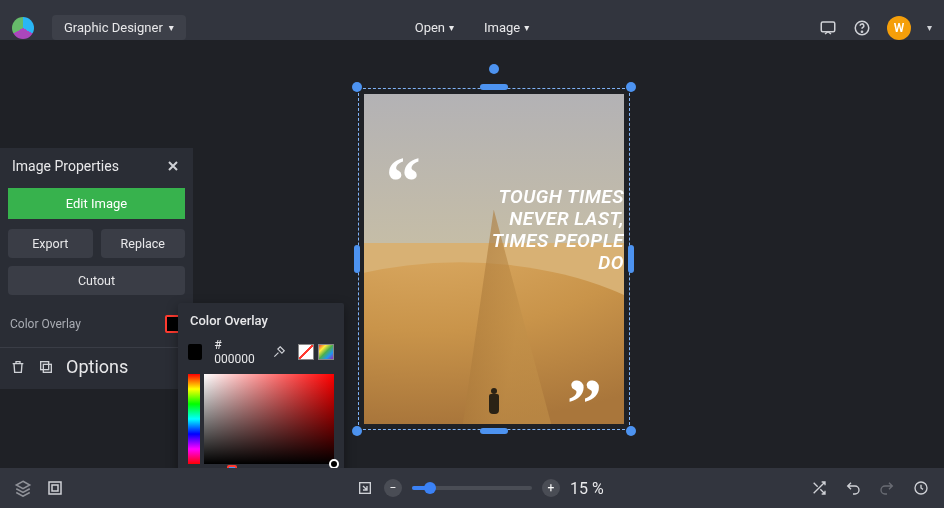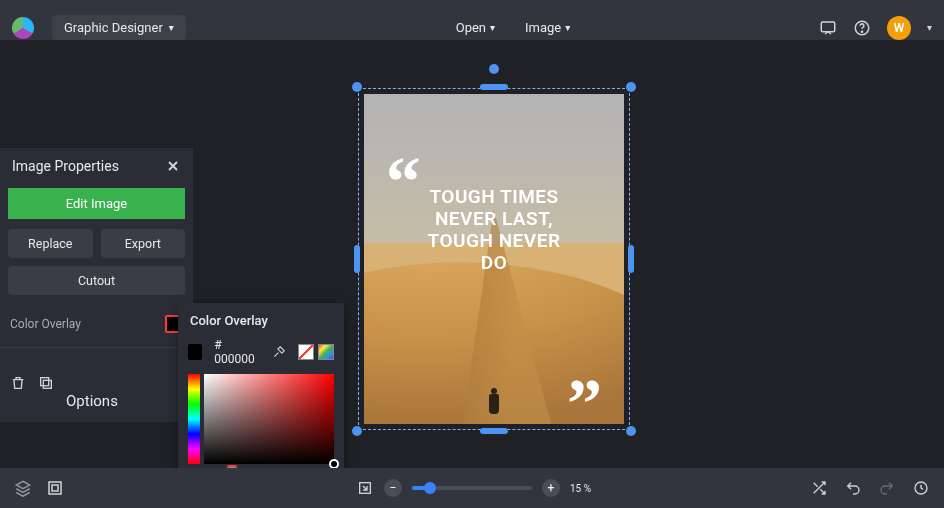--- a/index.html
+++ b/index.html
@@ -16,21 +16,21 @@
     --blue:#3b82f6;
     --handle:#4d93f0;
   }
   *{box-sizing:border-box;font-family:-apple-system,Segoe UI,Roboto,Arial,sans-serif;}
   body{margin:0;width:944px;height:508px;background:var(--bg-dark);color:var(--text);overflow:hidden;position:relative;}
   
   .topbar{position:absolute;top:0;left:0;right:0;height:55px;background:var(--topbar);display:flex;align-items:center;padding:0 12px;}
   .logo{width:22px;height:22px;border-radius:50%;background:conic-gradient(#29b6f6 0 120deg,#ab47bc 120deg 240deg,#66bb6a 240deg 360deg);margin-right:18px;}
   .mode-switch{background:#3d4049;padding:5px 12px;border-radius:4px;font-size:13px;display:flex;align-items:center;gap:6px;cursor:pointer;}
   .chev{font-size:10px;}
-  .top-center{position:absolute;left:50%;transform:translateX(-50%);display:flex;gap:30px;margin-left:41px;}
+  .top-center{position:absolute;left:50%;transform:translateX(-50%);display:flex;gap:30px;}
   .top-link{font-size:13px;color:var(--text);display:flex;align-items:center;gap:4px;cursor:pointer;}
   .top-right{margin-left:auto;display:flex;align-items:center;gap:16px;}
   .ir{width:18px;height:18px;display:flex;align-items:center;justify-content:center;color:#cfd1d6;}
   .avatar{width:24px;height:24px;border-radius:50%;background:var(--orange);color:#fff;font-size:12px;font-weight:600;display:flex;align-items:center;justify-content:center;}
   
   .toolstrip{position:absolute;top:40px;left:0;width:34px;height:100px;background:#1a1c20;display:flex;flex-direction:column;align-items:center;gap:14px;padding-top:14px;}
   .toolstrip .slot{width:18px;height:18px;border:1px solid #4a4d55;opacity:.5;}
   
   .stage{position:absolute;top:40px;left:0;right:0;bottom:40px;background:var(--bg);}
   .artboard{position:absolute;left:358px;top:48px;width:272px;height:342px;}
@@ -47,39 +47,39 @@
   .poster{position:absolute;inset:6px;background:#d8b174;overflow:hidden;}
   .sky{position:absolute;inset:0;background:linear-gradient(#b3b2b5 0%,#c5bda7 45%,#d8b174 45%);}
   .dune{position:absolute;bottom:0;left:-40px;right:-40px;height:70%;background:radial-gradient(120% 100% at 30% 0%,#e3b46e 0%,#c9944a 60%,#a9763b 100%);clip-path:ellipse(80% 70% at 40% 100%);}
   .ridge{position:absolute;bottom:0;left:38%;width:34%;height:65%;background:linear-gradient(100deg,#9e6d33 0%,#c18f48 60%);clip-path:polygon(0 100%,35% 0,100% 100%);opacity:.6;}
   .person{position:absolute;bottom:10px;left:50%;transform:translateX(-50%);width:10px;height:26px;}
   .person::before{content:"";position:absolute;top:0;left:2px;width:6px;height:6px;border-radius:50%;background:#2a2215;}
   .person::after{content:"";position:absolute;top:6px;left:0;width:10px;height:20px;background:#2a2215;border-radius:2px 2px 4px 4px;}
   .q-open,.q-close{position:absolute;color:#fff;font-family:Georgia,serif;font-weight:700;line-height:0;}
   .q-open{top:62px;left:22px;font-size:70px;transform:scaleX(-1) scaleY(-1);}
   .q-close{bottom:20px;right:22px;font-size:70px;}
-  .poster-text{position:absolute;top:92px;left:0;right:0;text-align:center;color:#fff;font-family:"Times New Roman",serif;font-weight:600;font-size:19px;letter-spacing:.5px;line-height:1.15;}
+  .poster-text{position:absolute;top:92px;left:0;right:0;text-align:right;color:#fff;font-family:"Times New Roman",serif;font-weight:600;font-size:19px;letter-spacing:.5px;line-height:1.15;font-style:italic;}
   
   .props{position:absolute;top:148px;left:0;width:193px;background:var(--panel);padding:0 0 10px 0;}
   .props-head{display:flex;align-items:center;justify-content:space-between;padding:10px 12px;font-size:14px;}
   .props-head .x{width:16px;height:16px;display:flex;align-items:center;justify-content:center;cursor:pointer;color:#cfd1d6;}
   .btn{background:#3a3d46;border:none;color:var(--text);border-radius:4px;cursor:pointer;}
   .btn-green{display:block;width:calc(100% - 16px);margin:4px 8px 10px;background:var(--green);color:#fff;padding:8px 0;font-size:13px;border-radius:0;}
   .btn-row{display:flex;gap:8px;padding:0 8px 8px;}
   .btn-row .btn{flex:1;padding:7px 0;font-size:12.5px;}
   .btn-wide{width:calc(100% - 16px);margin:0 8px 12px;padding:7px 12px;font-size:12.5px;}
   .prop-list{padding:2px 0;}
   .prop-row{display:flex;align-items:center;justify-content:space-between;padding:6px 10px;font-size:12px;color:var(--text-dim);}
   .swatch{width:18px;height:18px;border-radius:2px;cursor:pointer;}
   .swatch.red-sel{background:#000;border:2px solid #ff3b30;position:relative;}
   .swatch.red-sel::after{content:"";position:absolute;right:-3px;bottom:-3px;width:0;height:0;border:3px solid transparent;border-right-color:#fff;border-bottom-color:#fff;}
   .swatch.tint{background:linear-gradient(135deg,#fff 48%,#ff3b30 52%);border:1px solid #fff;}
   .prop-foot{display:flex;align-items:center;gap:12px;padding:8px 10px 2px;border-top:1px solid var(--line);margin-top:6px;}
   .ficon{width:16px;height:16px;color:#cfd1d6;}
-  .opts{flex:1;font-size:15px;color:var(--text);margin-top:36px;}
+  .opts{flex:1;font-size:18px;color:var(--text);}
   
   .overlay-pop{position:absolute;top:303px;left:178px;width:166px;background:var(--panel);border-radius:2px;padding:0 0 6px 0;box-shadow:0 4px 12px rgba(0,0,0,.4);}
   .pop-title{font-size:13px;padding:10px 12px 10px;font-weight:500;}
   .hex-row{display:flex;align-items:center;gap:12px;padding:0 10px 8px;}
   .hex-chip{width:16px;height:16px;background:#000;border-radius:2px;}
   .hex-val{font-size:12px;color:var(--text);}
   .eyed{width:14px;height:14px;color:#cfd1d6;}
   .hex-right{margin-left:auto;display:flex;gap:4px;}
   .mini-sw{width:16px;height:16px;border:1px solid #888;}
   .mini-sw.none{background:linear-gradient(135deg,#fff 45%,#ff3b30 46% 54%,#fff 55%);}
@@ -156,21 +156,21 @@
     <div class="poster">
       <div class="sky"></div>
       <div class="dune"></div>
       <div class="ridge"></div>
       <div class="person"></div>
       <div class="q-open">”</div>
       <div class="q-close">”</div>
       <div class="poster-text">
         <span>TOUGH TIMES</span><br>
         <span>NEVER LAST,</span><br>
-        <span>TOUGH NEVER</span><br>
+        <span>TIMES PEOPLE</span><br>
         <span>DO</span>
       </div>
     </div>
     <div class="selbox"></div>
     <div class="hnd tl"></div>
     <div class="hnd tr"></div>
     <div class="hnd bl"></div>
     <div class="hnd br"></div>
     <div class="hnd tc"></div>
     <div class="side-h t"></div>
@@ -184,22 +184,22 @@
   <div class="props-head">
     <span>Image Properties</span>
     <span class="x">
       <svg width="12" height="12" viewBox="0 0 12 12" stroke="currentColor" stroke-width="2">
           <path d="M2 2l8 8M10 2l-8 8"></path>
         </svg>
     </span>
   </div>
   <button class="btn btn-green">Edit Image</button>
   <div class="btn-row">
+    <button class="btn">Export</button>
     <button class="btn">Replace</button>
-    <button class="btn">Export</button>
   </div>
   <button class="btn btn-wide">Cutout</button>
 
   <div class="prop-list">
     <div class="prop-row">
       <span>Color Overlay</span>
       <span class="swatch red-sel"></span>
     </div>
   </div>
 
@@ -270,21 +270,21 @@
           <rect x="4" y="4" width="16" height="16"></rect>
           <path d="M9 9l6 6M15 9v6h-6"></path>
         </svg>
     </span>
     <span class="circle-btn">−</span>
     <div class="zoom-slider">
       <div class="zoom-fill"></div>
       <div class="zoom-thumb"></div>
     </div>
     <span class="circle-btn">+</span>
-    <span style="font-size:10px;">15 %</span>
+    <span style="font-size:16px;">15 %</span>
   </div>
 
   <div class="bb-right">
     <span class="ir">
       <svg width="16" height="16" viewBox="0 0 24 24" fill="none" stroke="currentColor" stroke-width="2">
           <path d="M16 3h5v5M4 20L21 3M4 4l6 6M14 14l7 7M21 16v5h-5"></path>
         </svg>
     </span>
     <span class="ir">
       <svg width="16" height="16" viewBox="0 0 24 24" fill="none" stroke="currentColor" stroke-width="2">

